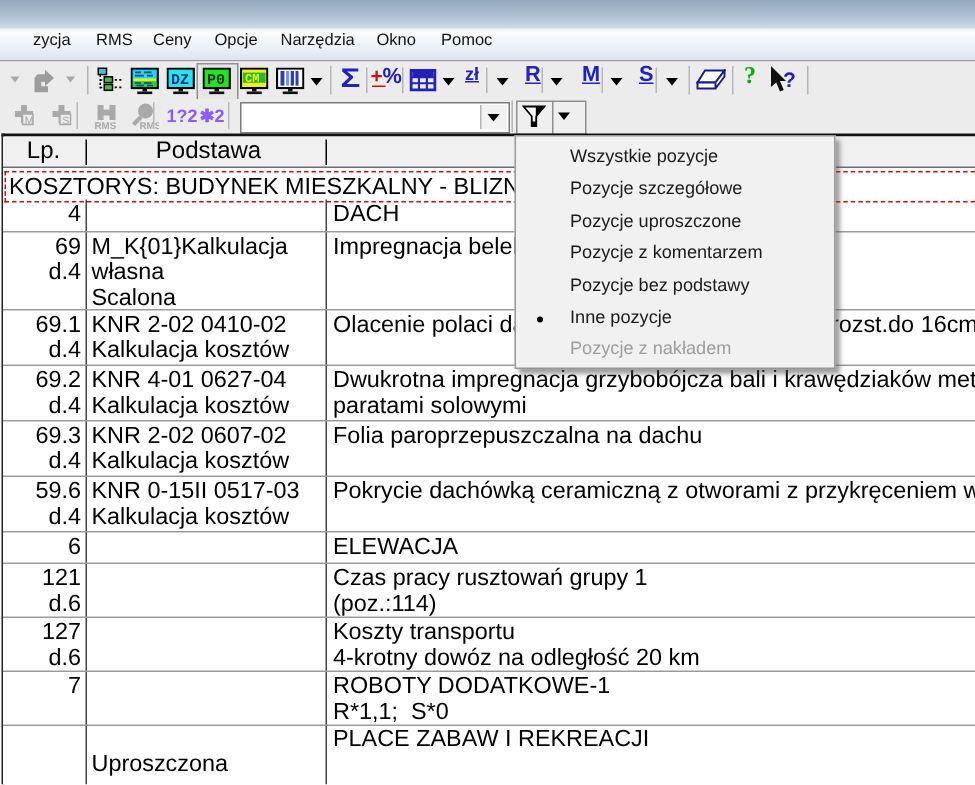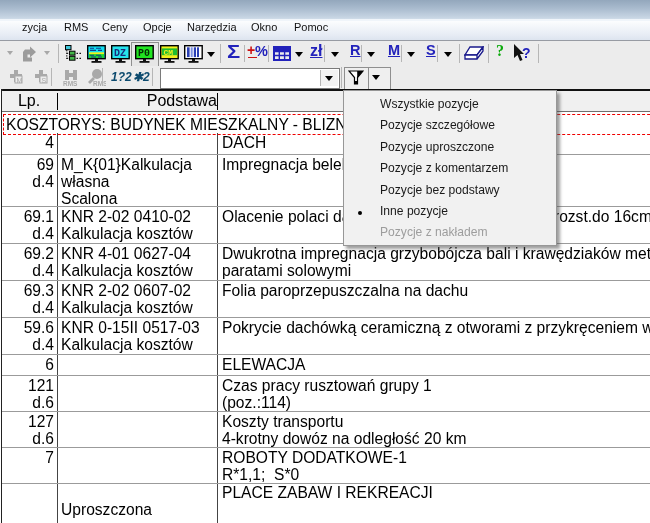--- a/index.html
+++ b/index.html
@@ -11,21 +11,21 @@
 #titlebar .hl{position:absolute;left:0;top:19px;width:650px;height:2px;background:#f0f5fa;}
 #menubar{left:0;top:21px;width:650px;height:19px;
   background:linear-gradient(#fcfdfe,#e8edf5 70%,#dde4ef);
   border-bottom:1px solid #979ba3;font-size:11px;color:#111;}
 #menubar span{position:absolute;top:0;}
 
 #tb1{left:0;top:41px;width:650px;height:25px;background:#ececec;}
 #tb2{left:0;top:66px;width:650px;height:23px;background:#ececec;}
 .vsep{position:absolute;width:1px;background:#b6b6b6;}
 .blue{color:#2222bb;font-weight:bold;}
-.dis{color:#0c4a6e;font-style:italic;}
+.dis{color:#8b5cf6;}
 .arr{width:0;height:0;border-left:4.5px solid transparent;border-right:4.5px solid transparent;border-top:5px solid #000;}
 .arrg{border-top-color:#a8a8a8;border-left-width:3.5px;border-right-width:3.5px;border-top-width:4.5px;}
 
 #gridtop{left:1px;top:89px;width:649px;height:1.5px;background:#111;}
 #leftline{left:1px;top:89px;width:1.5px;height:434px;background:#222;}
 
 #ghead{left:2px;top:90.5px;width:648px;height:21.5px;background:#f0f0f0;font-size:16px;color:#000;}
 #ghead .t{position:absolute;top:1px;}
 #gbody{left:2px;top:112px;width:648px;height:411px;background:#fff;font-size:15.6px;color:#000;}
 .row{position:absolute;left:0;width:648px;border-bottom:1px solid #9b9b9b;}
@@ -128,21 +128,21 @@
   <div class="abs" style="left:248px;top:15.5px;width:9px;height:1.7px;background:#cc1111"></div>
   <div class="abs blue" style="left:255px;top:2px;font-size:14.5px">%</div>
   <div class="vsep" style="left:268px;top:4px;height:17px"></div>
 
   <svg class="abs" style="left:273px;top:5px" width="18" height="15" viewBox="0 0 18 15">
     <rect x="1" y="1" width="16" height="13" fill="none" stroke="#2222bb" stroke-width="2"></rect>
     <rect x="2" y="2" width="14" height="3.5" fill="#2222bb"></rect>
     <path d="M1 5.5 H17 M1 9.5 H17 M6.3 1 V14 M11.6 1 V14" stroke="#2222bb" stroke-width="1.4"></path>
   </svg>
   <div class="arr abs" style="left:295px;top:11px"></div>
-  <div class="abs blue" style="left:310px;top:1px;font-size:16px;text-decoration:underline">zł</div>
+  <div class="abs blue" style="left:310px;top:1px;font-size:12px;text-decoration:underline">zł</div>
   <div class="vsep" style="left:324px;top:4px;height:17px"></div>
   <div class="arr abs" style="left:331px;top:11px"></div>
   <div class="abs blue" style="left:350px;top:1px;font-size:14.5px;text-decoration:underline">R</div>
   <div class="vsep" style="left:361px;top:4px;height:17px"></div>
   <div class="arr abs" style="left:367px;top:11px"></div>
   <div class="abs blue" style="left:388px;top:1px;font-size:14.5px;text-decoration:underline">M</div>
   <div class="vsep" style="left:401px;top:4px;height:17px"></div>
   <div class="arr abs" style="left:407px;top:11px"></div>
   <div class="abs blue" style="left:426px;top:1px;font-size:14.5px;text-decoration:underline">S</div>
   <div class="vsep" style="left:437px;top:4px;height:17px"></div>
@@ -202,21 +202,21 @@
   </svg>
   <div class="btn abs" style="left:367.5px;top:0.5px;width:21px;height:21px"></div>
   <div class="arr abs" style="left:372px;top:9px"></div>
 </div>
 
 <div id="gridtop" class="abs"></div>
 <div id="leftline" class="abs"></div>
 
 <div id="ghead" class="abs">
   <div class="t" style="left:0;width:54px;text-align:center">Lp.</div>
-  <div class="t" style="left:59px;width:156px;text-align:right">Podstawa</div>
+  <div class="t" style="left:59px;width:156px;text-align:center">Podstawa</div>
   <div class="htick" style="left:54.5px"></div>
   <div class="htick" style="left:215px"></div>
   <div style="position:absolute;left:0;top:20.4px;width:648px;height:1.7px;background:#6e6e6e"></div>
 </div>
 
 <div id="gbody" class="abs">
   <div class="cl1" style="top:21px;height:390px"></div>
   <div class="cl2" style="top:21px;height:390px"></div>
 
   <div class="row" style="top:0;height:21px;border-bottom:none">

